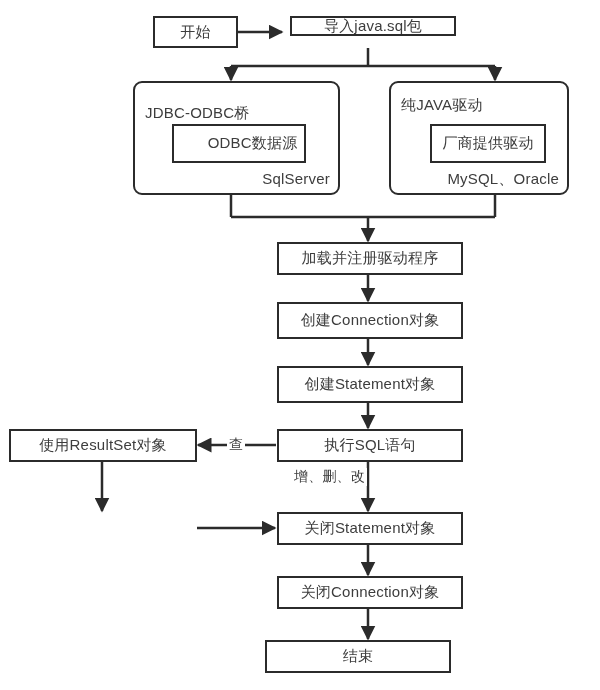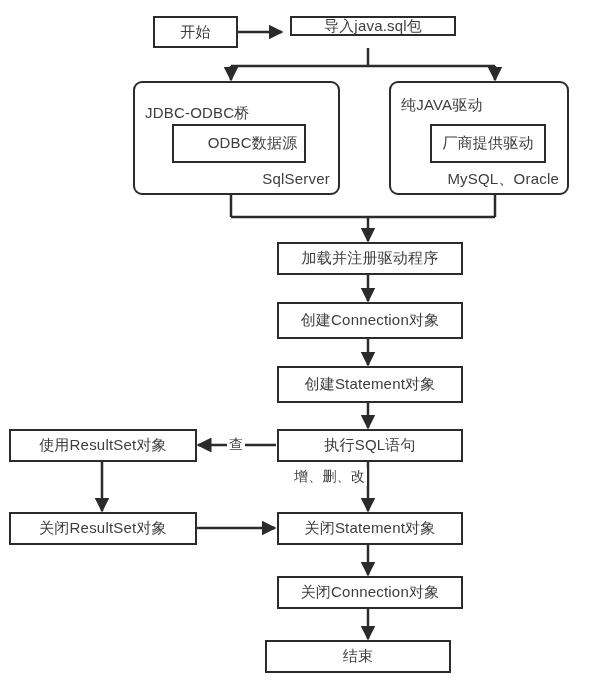--- a/index.html
+++ b/index.html
@@ -159,23 +159,20 @@
   </div>
 
   <div class="node" style="left:277px; top:429px; width:186px; height:33px;">
     <span>执行SQL语句</span>
   </div>
 
   <div class="node" style="left:9px; top:429px; width:188px; height:33px;">
     <span>使用ResultSet对象</span>
   </div>
 
-  <div class="node" style="left:9px; top:512px; width:188px; height:33px;">
-    <span>关闭ResultSet对象</span>
-  </div>
 
   <div class="node" style="left:277px; top:512px; width:186px; height:33px;">
     <span>关闭Statement对象</span>
   </div>
 
   <div class="node" style="left:277px; top:576px; width:186px; height:33px;">
     <span>关闭Connection对象</span>
   </div>
 
   <div class="node" style="left:265px; top:640px; width:186px; height:33px;">

